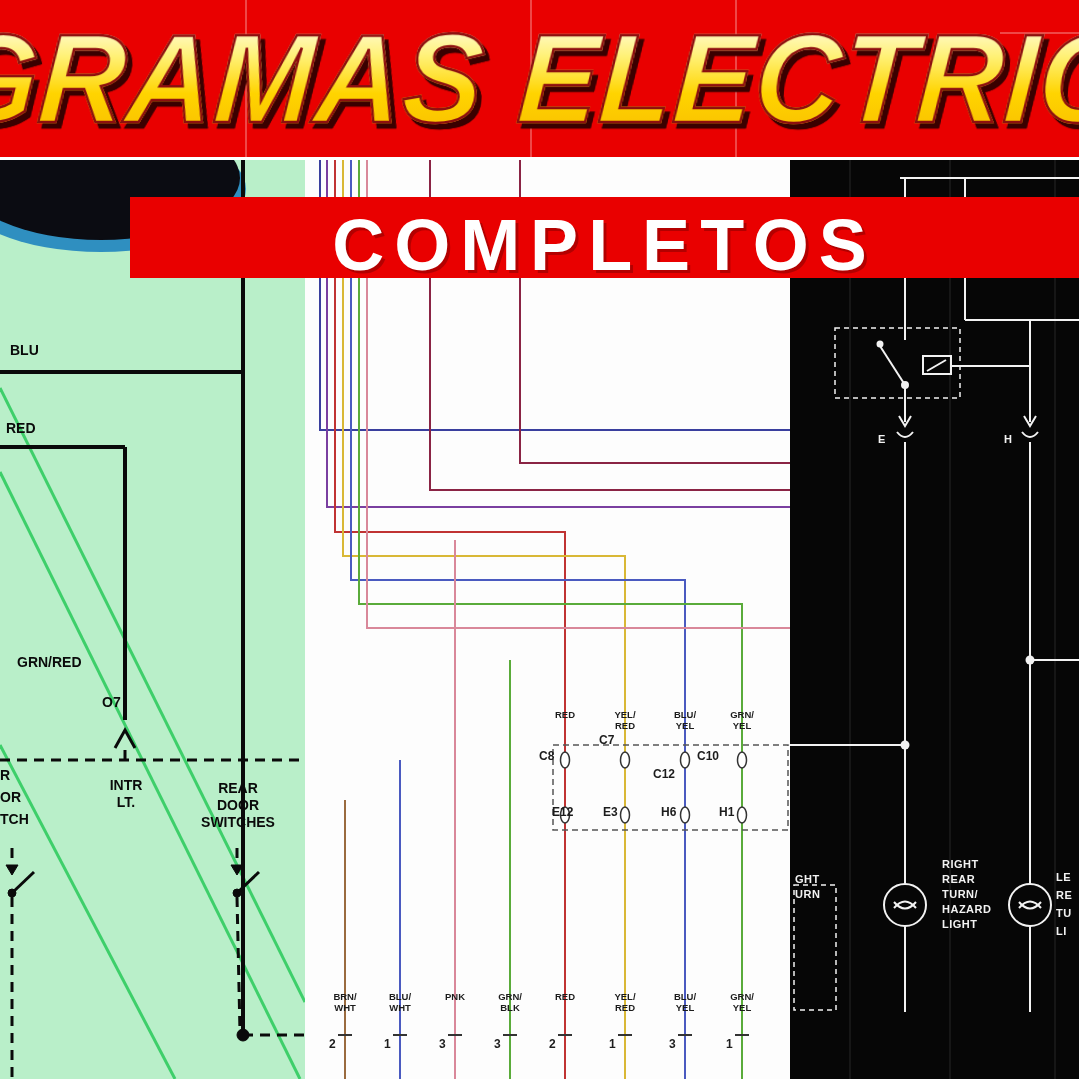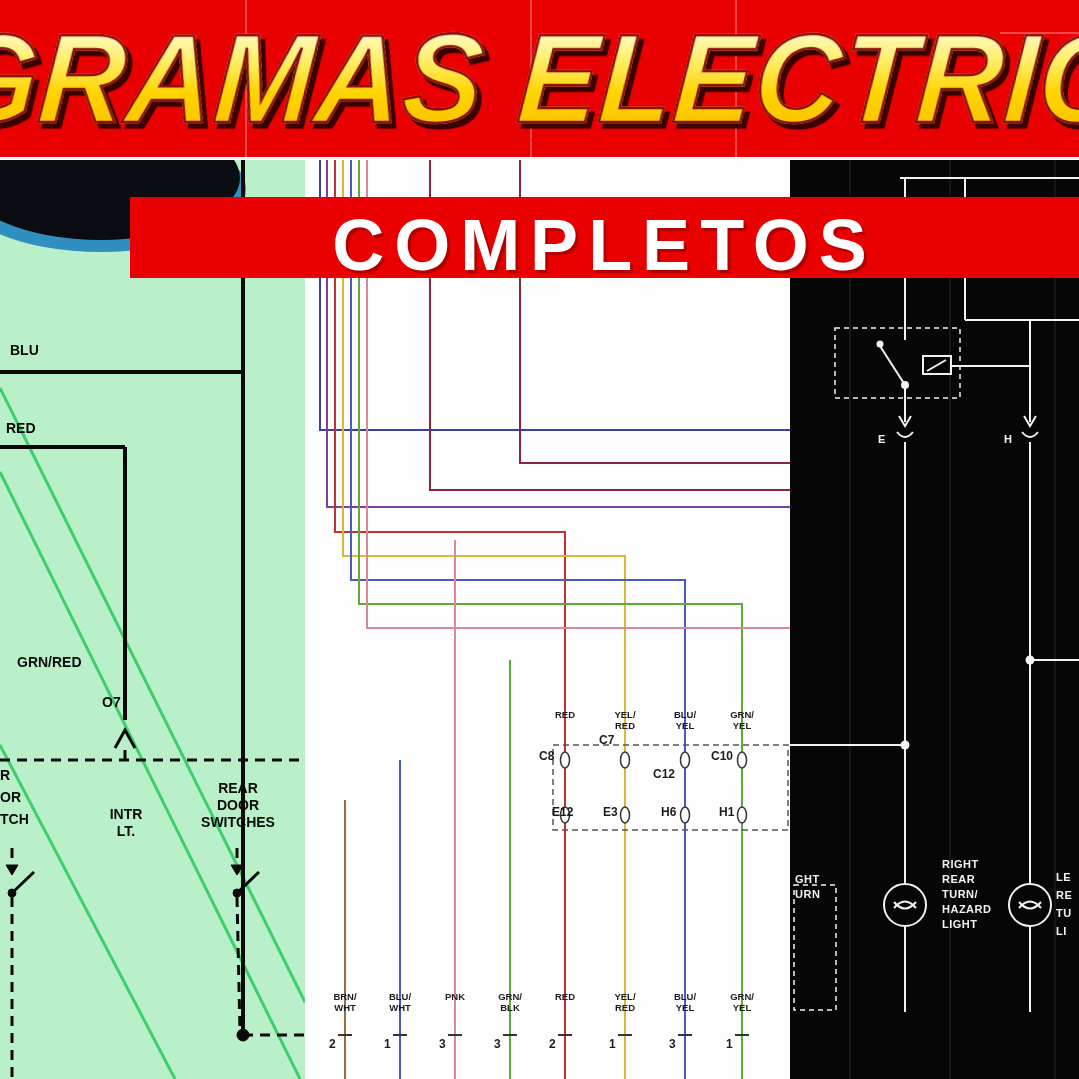--- a/index.html
+++ b/index.html
@@ -78,21 +78,21 @@
         <circle cx="237" cy="733" r="4"></circle>
         <line x1="237" y1="733" x2="259" y2="712" stroke-width="3"></line>
         <circle cx="243" cy="875" r="6"></circle>
       </g>
     </svg>
 
     <div class="lbl lbl-g" style="left:10px;top:182px">BLU</div>
     <div class="lbl lbl-g" style="left:6px;top:260px">RED</div>
     <div class="lbl lbl-g" style="left:17px;top:494px">GRN/RED</div>
     <div class="lbl lbl-g" style="left:102px;top:534px">O7</div>
-    <div class="lbl lbl-g ctr" style="left:98px;top:646px;width:56px">INTR
+    <div class="lbl lbl-g ctr" style="left:98px;top:617px;width:56px">INTR
 LT.</div>
     <div class="lbl lbl-g ctr" style="left:196px;top:620px;width:84px">REAR
 DOOR
 SWITCHES</div>
     <div class="lbl lbl-g" style="left:0;top:604px;line-height:22px">R
 OR
 TCH</div>
   </div>
 
   <div class="panel panel-mid">
@@ -143,21 +143,21 @@
     <div class="lbl lbl-m" style="left:298px;top:550px;width:44px">YEL/
 RED</div>
     <div class="lbl lbl-m" style="left:358px;top:550px;width:44px">BLU/
 YEL</div>
     <div class="lbl lbl-m" style="left:415px;top:550px;width:44px">GRN/
 YEL</div>
 
     <div class="lbl lbl-ms" style="left:234px;top:592px">C8</div>
     <div class="lbl lbl-ms" style="left:294px;top:576px">C7</div>
     <div class="lbl lbl-ms" style="left:348px;top:610px">C12</div>
-    <div class="lbl lbl-ms" style="left:406px;top:592px">C10</div>
+    <div class="lbl lbl-ms" style="left:392px;top:592px">C10</div>
 
     <div class="lbl lbl-ms" style="left:247px;top:648px">E12</div>
     <div class="lbl lbl-ms" style="left:298px;top:648px">E3</div>
     <div class="lbl lbl-ms" style="left:356px;top:648px">H6</div>
     <div class="lbl lbl-ms" style="left:414px;top:648px">H1</div>
 
     <div class="lbl lbl-m" style="left:18px;top:832px;width:44px">BRN/
 WHT</div>
     <div class="lbl lbl-m" style="left:73px;top:832px;width:44px">BLU/
 WHT</div>

